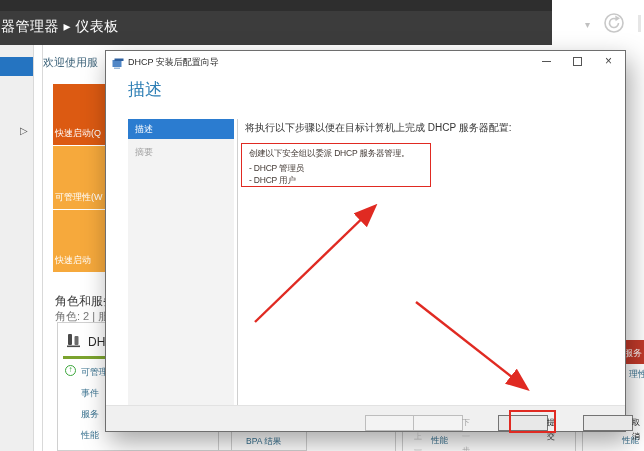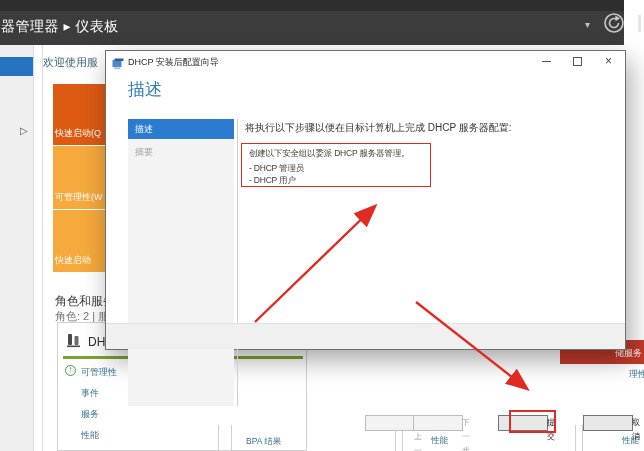--- a/index.html
+++ b/index.html
@@ -3,21 +3,21 @@
 <meta charset="utf-8">
 <style>
   * { margin:0; padding:0; box-sizing:border-box; }
   html,body { background:#888; }
   .screen {
     position:relative; width:644px; height:451px; overflow:hidden;
     background:#ffffff; font-family:"Liberation Sans", sans-serif;
     -webkit-font-smoothing:antialiased;
   }
   
-  .topbar { position:absolute; left:0; top:0; width:624px; height:45px;
+  .topbar { position:absolute; left:0; top:0; width:552px; height:45px;
     background:linear-gradient(180deg,#2e2e2e 0%,#2e2e2e 24%,var(--topbar-bg) 24%,var(--topbar-bg) 100%); z-index:3; }
   .crumb { position:absolute; left:1px; top:18px; color:#fff; font-size:14px; letter-spacing:.5px; white-space:nowrap; }
   .tb-caret { position:absolute; left:585px; top:19px; color:#c0c0c0; font-size:10px; }
   .tb-refresh { position:absolute; left:603px; top:12px; width:22px; height:22px; }
   .tb-frag { position:absolute; left:638px; top:15px; width:3px; height:17px; background:#e6e6e6; }
   
   .navcol { position:absolute; left:0; top:45px; width:33px; height:406px; background:#efefef; }
   .nav-sel { position:absolute; left:0; top:57px; width:33px; height:19px; background:var(--nav-selected); }
   .vline { position:absolute; top:45px; width:1px; height:406px; background:#d9d9d9; }
   .collapse { position:absolute; left:20px; top:125px; font-size:10px; color:#555; }
@@ -35,21 +35,21 @@
   .gline { position:absolute; left:5px; top:33px; width:240px; height:3px; background:var(--green-line); }
   .ok-ic { position:absolute; left:7px; top:42px; width:11px; height:11px; border:1.5px solid var(--green-icon);
     border-radius:50%; color:var(--green-icon); font-size:8px; line-height:8px; text-align:center; }
   .crow { position:absolute; left:23px; font-size:9px; color:var(--link-text); white-space:nowrap; }
   .frag { position:absolute; font-size:8.5px; color:var(--link-text); white-space:nowrap; z-index:1; }
   .vpair { position:absolute; top:425px; width:1px; height:26px; background:#cfcfcf; }
   .redtile { position:absolute; left:560px; top:340px; width:84px; height:24px; background:var(--red-tile); }
   .redtile-txt { position:absolute; right:2px; bottom:4px; color:#fff; font-size:9px; white-space:nowrap; }
   .redtile-row { position:absolute; left:629px; top:368px; font-size:9px; color:var(--link-text); white-space:nowrap; }
   
-  .dialog { position:absolute; left:105px; top:50px; width:521px; height:300px; background:#fff;
+  .dialog { position:absolute; left:105px; top:50px; width:521px; height:382px; background:#fff;
     border:1px solid #6e6e6e; box-shadow:4px 10px 24px rgba(0,0,0,.35); z-index:10; }
   .dlg-titlebar { position:absolute; left:0; top:0; right:0; height:21px; background:#fff; }
   .dlg-icon { position:absolute; left:6px; top:5px; }
   .dlg-title { position:absolute; left:22px; top:5px; font-size:9px; color:#2b2b2b; white-space:nowrap; }
   .wbtn { position:absolute; top:0; width:33px; height:21px; }
   .wbtn-min { right:62px; } .wbtn-max { right:31px; } .wbtn-close { right:0; }
   .glyph-min { position:absolute; left:12px; top:10px; width:9px; height:1px; background:#555; }
   .glyph-max { position:absolute; left:12px; top:6px; width:9px; height:9px; border:1px solid #555; }
   .glyph-close { position:absolute; left:0; top:0; width:100%; height:100%; text-align:center;
     font-size:12px; line-height:20px; color:#444; }

